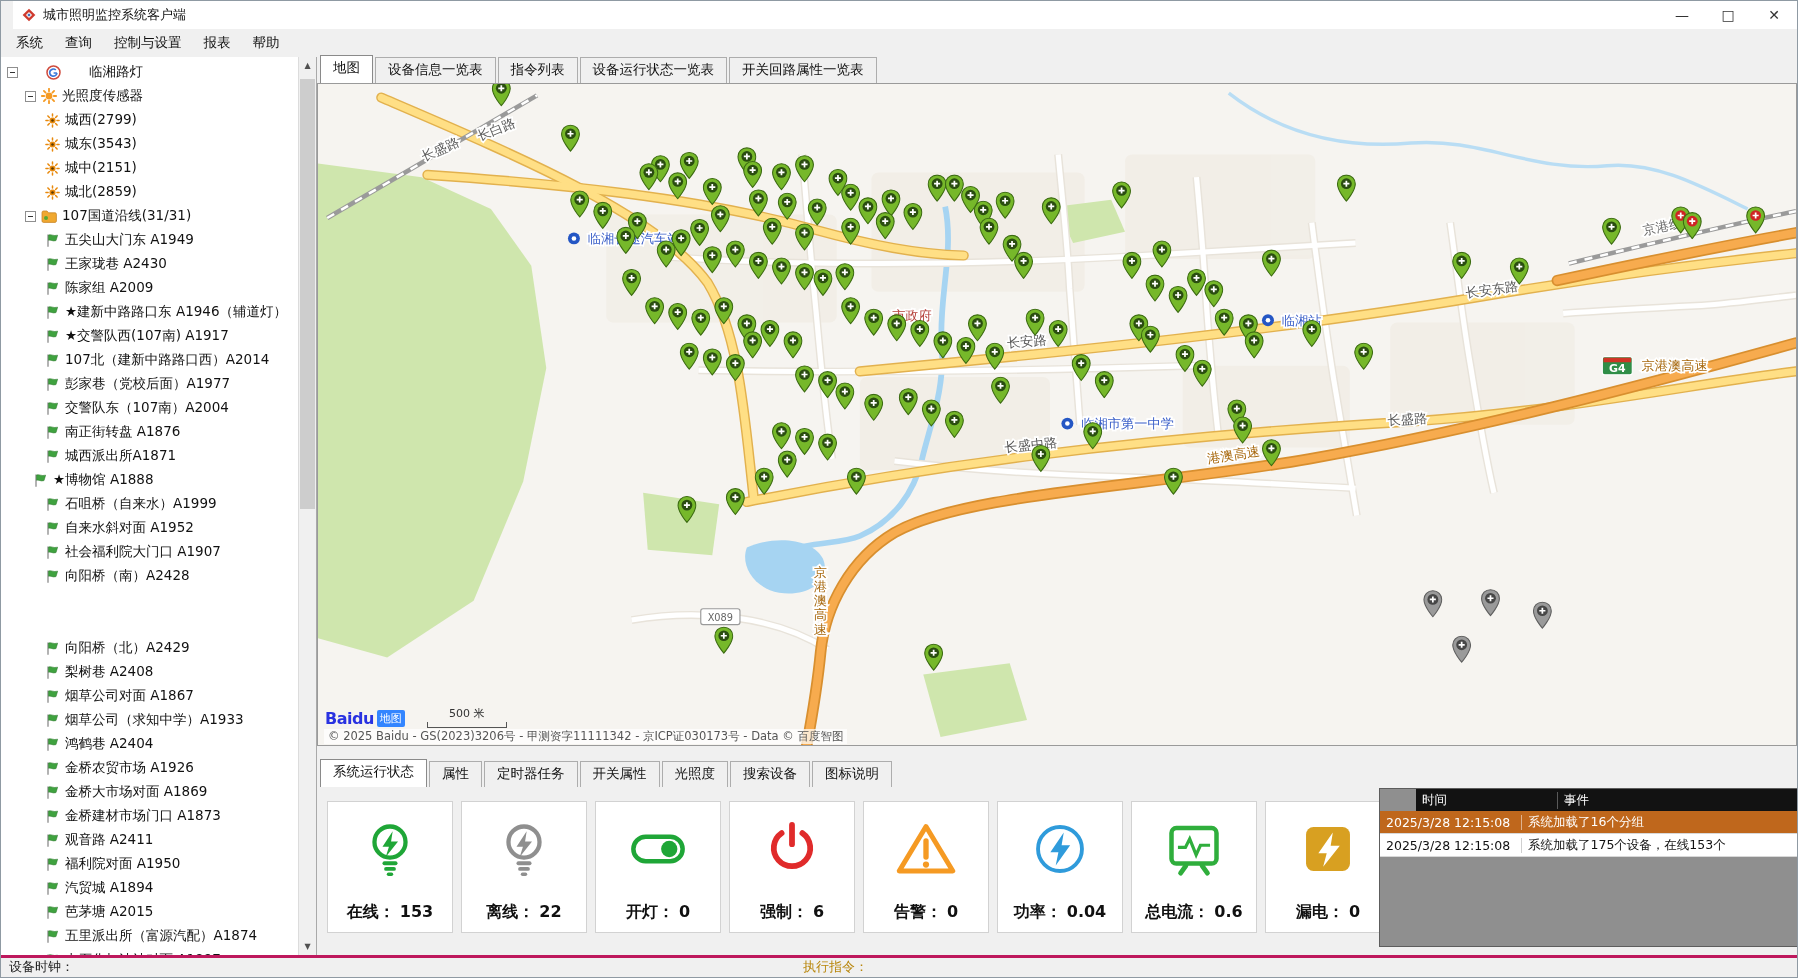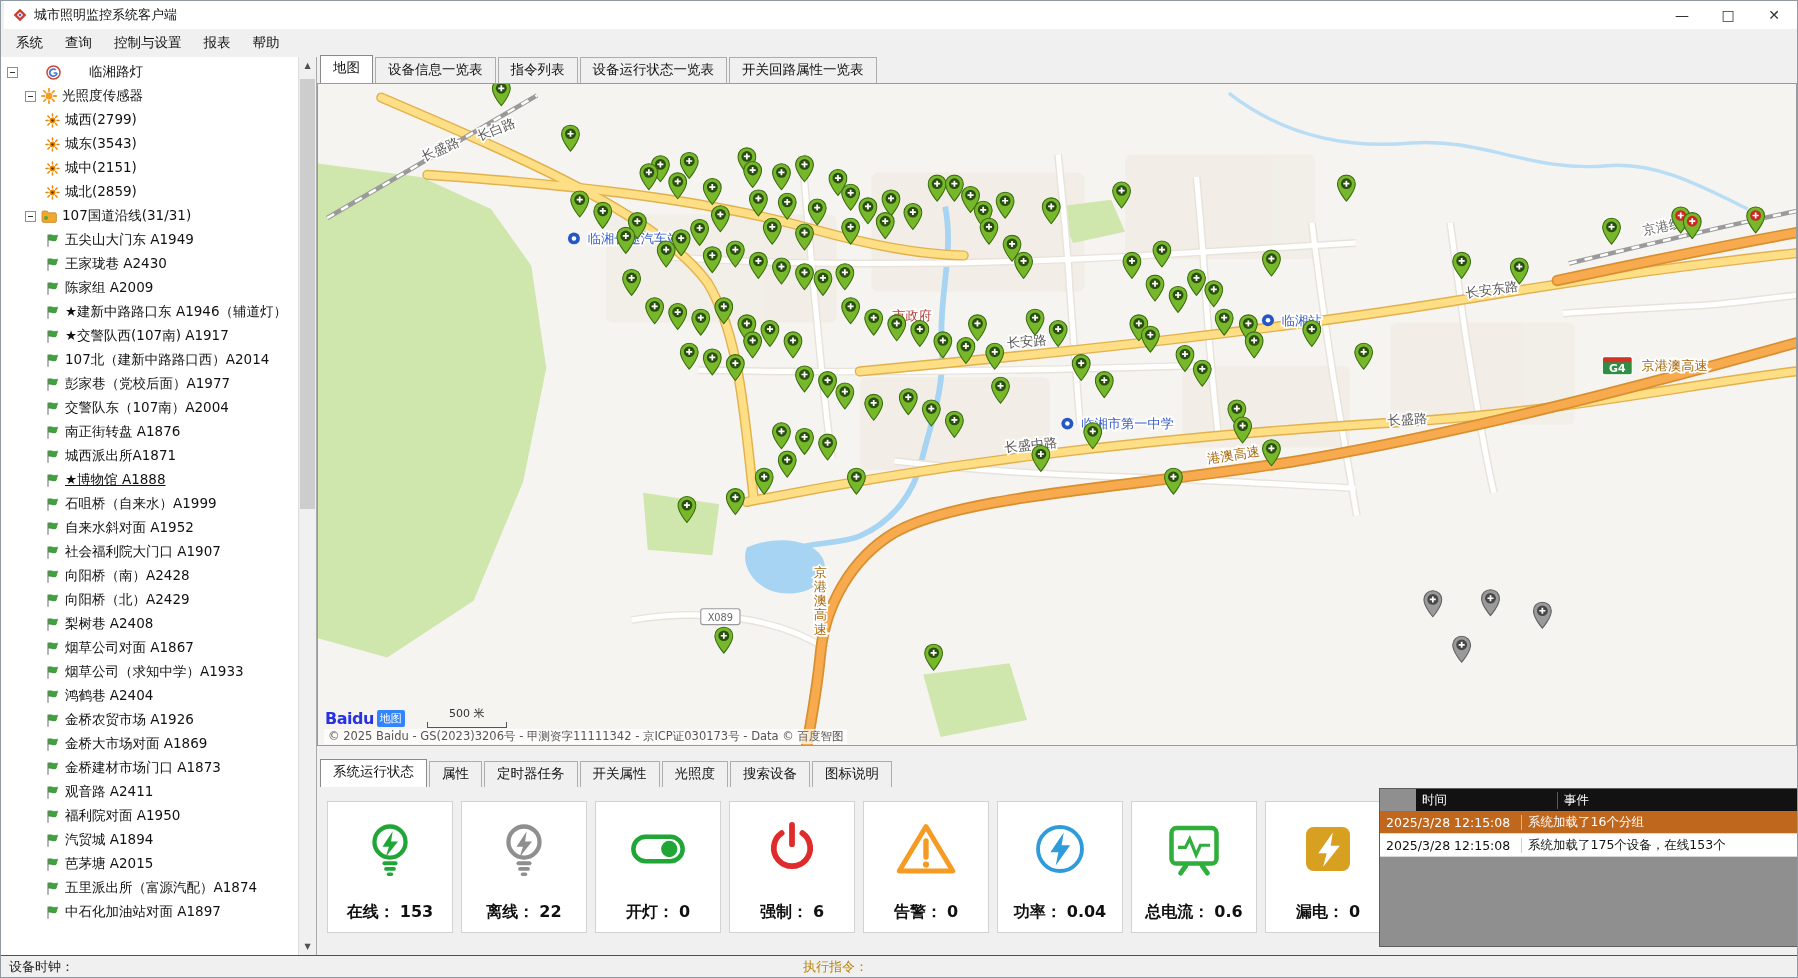--- a/index.html
+++ b/index.html
@@ -1,19 +1,19 @@
 <!DOCTYPE html>
 <html><head>
 <meta charset="utf-8">
 <style>
   html,body{margin:0;padding:0;background:#d7d7d7;}
   .app{position:relative;width:1798px;height:978px;background:#f0f0f0;border:1px solid #8f9aa3;
        box-sizing:border-box;overflow:hidden;font-family:"DejaVu Sans","Liberation Sans",sans-serif;font-size:13px;color:#222;}
   
-  .titlebar{position:absolute;left:3px;top:0;right:0;height:28px;background:#ffffff;display:flex;align-items:center;padding-left:8px;gap:6px;border-bottom:1px solid #e8e8e8;}
+  .titlebar{position:absolute;left:12px;top:0;right:0;height:28px;background:#ffffff;display:flex;align-items:center;padding-left:8px;gap:6px;border-bottom:1px solid #e8e8e8;}
   .titlebar .title{font-size:13px;color:#111;}
   .win-controls{margin-left:auto;display:flex;height:100%;}
   .win-btn{width:46px;display:flex;align-items:center;justify-content:center;color:#333;font-size:14px;}
   
   .menubar{position:absolute;left:0;top:28px;right:0;height:28px;background:#f0f0f0;display:flex;align-items:center;padding-left:4px;}
   .menu-item{padding:4px 11px;font-size:13.5px;color:#111;}
   
   .tree-panel{position:absolute;left:0;top:56px;width:316px;bottom:22px;background:#fff;border-right:1px solid #a9a9a9;box-sizing:border-box;}
   .tree{position:absolute;left:0;top:0;right:17px;bottom:0;overflow:hidden;padding-top:3px;}
   .tree-row{height:24px;display:flex;align-items:center;gap:5px;white-space:nowrap;font-size:13.5px;color:#111;}
@@ -49,21 +49,21 @@
   
   .event-log{position:absolute;left:1378px;top:787px;width:420px;height:159px;background:#8f8f8f;border:1px solid #5d5d5d;box-sizing:border-box;font-size:12.5px;overflow:hidden;}
   .log-header{display:flex;background:#121212;color:#fff;height:22px;align-items:center;margin-left:36px;}
   .log-time{width:142px;padding-left:6px;box-sizing:border-box;border-right:1px solid #5a5a5a;flex:none;overflow:hidden;white-space:nowrap;}
   .log-event{flex:1;padding-left:6px;overflow:hidden;white-space:nowrap;}
   .log-row{display:flex;height:22px;align-items:center;background:#fff;color:#111;border-bottom:1px solid #d8d8d8;}
   .log-row.selected{background:#bf671c;color:#fff;}
   .log-row .log-time{border-right:1px solid #cfcfcf;}
   .log-row.selected .log-time{border-right:1px solid rgba(255,255,255,.5);}
   
-  .statusbar{position:absolute;left:0;right:0;bottom:0;height:22px;background:#f0f0f0;border-top:1px solid #be185d;display:flex;align-items:center;font-size:13px;color:#222;padding-left:8px;box-sizing:border-box;}
+  .statusbar{position:absolute;left:0;right:0;bottom:0;height:22px;background:#f0f0f0;border-top:3px solid #be185d;display:flex;font-size:13px;color:#222;padding-left:8px;box-sizing:border-box;}
   .exec-label{position:absolute;left:802px;color:#b8860b;}
 </style>
 </head>
 <body>
 
 <div class="app">
 
   <div class="titlebar">
     <span style="display:flex;">
       <svg width="16" height="16" viewBox="0 0 16 16">
@@ -288,21 +288,21 @@
         </div>
         <div class="tree-row" style="padding-left: 44px;">
           <span class="t-icon">
             <svg width="15" height="15" viewBox="0 0 15 15">
               <line x1="3" y1="1.5" x2="3" y2="13.8" stroke="#8a8a8a" stroke-width="1.3"></line>
               <path d="M3.6 2 C6 0.9 8.4 3.4 12.6 2.2 L11 7.6 C7.4 8.7 5.4 6.3 3.6 7.3 Z" fill="#3fa23f" stroke="#2c7a2c" stroke-width="0.6"></path>
             </svg>
           </span>
           <span class="t-label">城西派出所A1871</span>
         </div>
-        <div class="tree-row" style="padding-left: 44px; text-decoration: underline;">
+        <div class="tree-row" style="padding-left: 32px;">
           <span class="t-icon">
             <svg width="15" height="15" viewBox="0 0 15 15">
               <line x1="3" y1="1.5" x2="3" y2="13.8" stroke="#8a8a8a" stroke-width="1.3"></line>
               <path d="M3.6 2 C6 0.9 8.4 3.4 12.6 2.2 L11 7.6 C7.4 8.7 5.4 6.3 3.6 7.3 Z" fill="#3fa23f" stroke="#2c7a2c" stroke-width="0.6"></path>
             </svg>
           </span>
           <span class="t-label">★博物馆 A1888</span>
         </div>
         <div class="tree-row" style="padding-left: 44px;">
           <span class="t-icon">
@@ -333,21 +333,21 @@
         </div>
         <div class="tree-row" style="padding-left: 44px;">
           <span class="t-icon">
             <svg width="15" height="15" viewBox="0 0 15 15">
               <line x1="3" y1="1.5" x2="3" y2="13.8" stroke="#8a8a8a" stroke-width="1.3"></line>
               <path d="M3.6 2 C6 0.9 8.4 3.4 12.6 2.2 L11 7.6 C7.4 8.7 5.4 6.3 3.6 7.3 Z" fill="#3fa23f" stroke="#2c7a2c" stroke-width="0.6"></path>
             </svg>
           </span>
           <span class="t-label">向阳桥（南）A2428</span>
         </div>
-        <div class="tree-row" style="padding-left: 44px;">
+        <div class="tree-row" style="padding-left: 44px; margin-top: 48px;">
           <span class="t-icon">
             <svg width="15" height="15" viewBox="0 0 15 15">
               <line x1="3" y1="1.5" x2="3" y2="13.8" stroke="#8a8a8a" stroke-width="1.3"></line>
               <path d="M3.6 2 C6 0.9 8.4 3.4 12.6 2.2 L11 7.6 C7.4 8.7 5.4 6.3 3.6 7.3 Z" fill="#3fa23f" stroke="#2c7a2c" stroke-width="0.6"></path>
             </svg>
           </span>
           <span class="t-label">向阳桥（北）A2429</span>
         </div>
         <div class="tree-row" style="padding-left: 44px;">
           <span class="t-icon">

